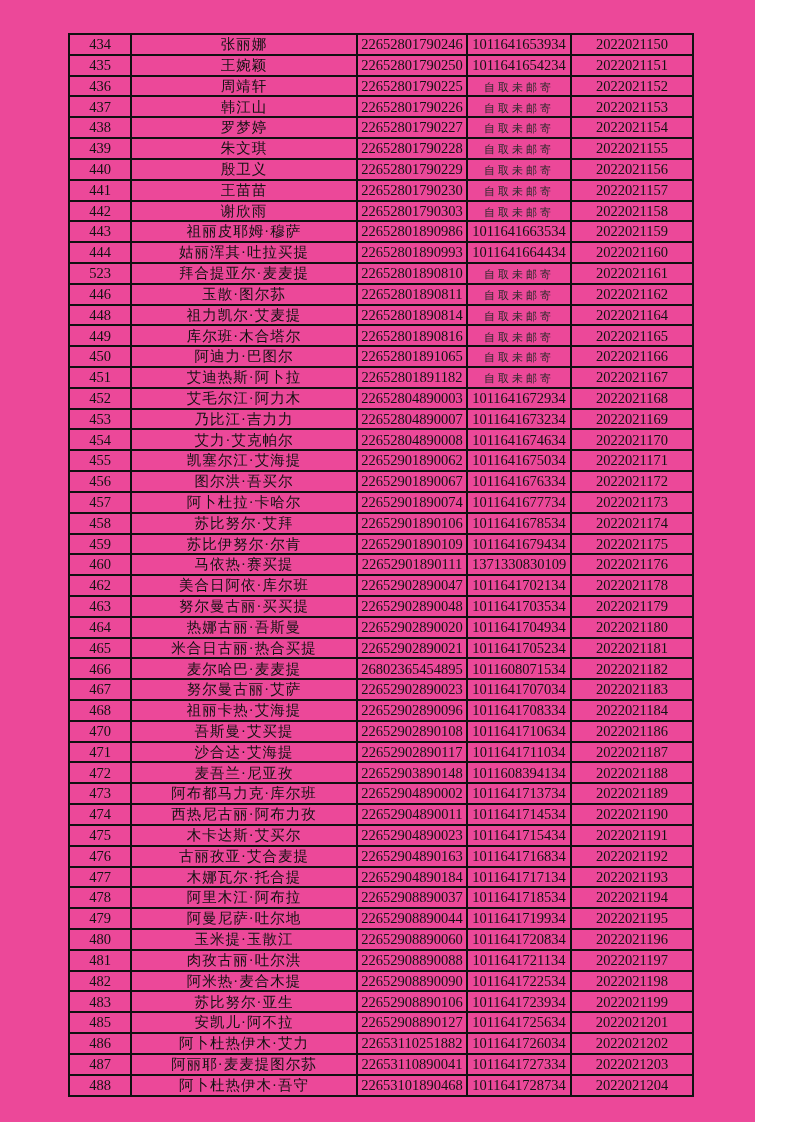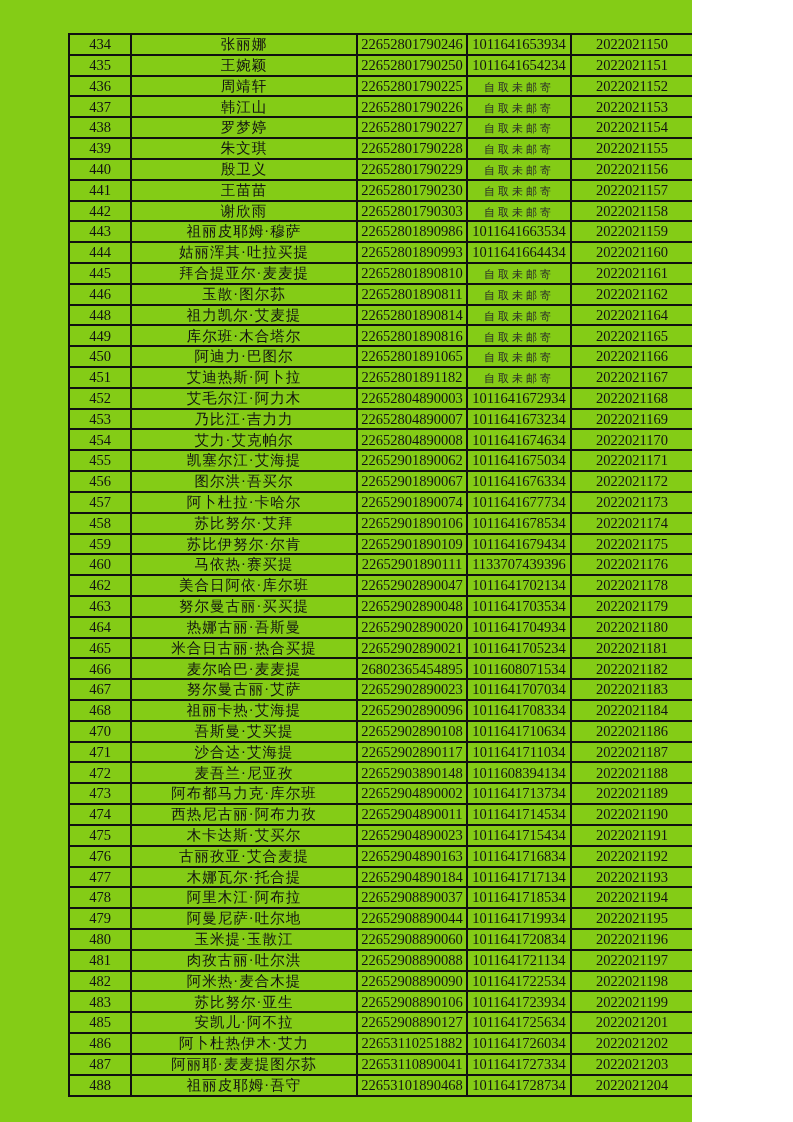--- a/index.html
+++ b/index.html
@@ -2,23 +2,23 @@
 <html><head>
 <meta charset="utf-8">
 <style>
   html, body {
     margin: 0;
     padding: 0;
     background: #ffffff;
   }
   .page {
     position: relative;
-    width: 692px;
+    width: 755px;
     height: 1122px;
-    background: #84cc16;
+    background: #ec4899;
     overflow: hidden;
     font-family: "Liberation Serif", "DejaVu Serif", serif;
     color: #121212;
   }
   table.records {
     position: absolute;
     left: 68px;
     top: 33px;
     width: 624px;
     height: 1064px;
@@ -127,21 +127,21 @@
     <td class="c-num3">2022021159</td>
   </tr>
         <tr>
     <td class="c-serial">444</td>
     <td class="c-name">姑丽浑其·吐拉买提</td>
     <td class="c-num1">22652801890993</td>
     <td class="c-num2">1011641664434</td>
     <td class="c-num3">2022021160</td>
   </tr>
         <tr>
-    <td class="c-serial">445</td>
+    <td class="c-serial">523</td>
     <td class="c-name">拜合提亚尔·麦麦提</td>
     <td class="c-num1">22652801890810</td>
     <td class="c-num2"><span class="pickup">自取未邮寄</span></td>
     <td class="c-num3">2022021161</td>
   </tr>
         <tr>
     <td class="c-serial">446</td>
     <td class="c-name">玉散·图尔荪</td>
     <td class="c-num1">22652801890811</td>
     <td class="c-num2"><span class="pickup">自取未邮寄</span></td>
@@ -228,21 +228,21 @@
     <td class="c-serial">459</td>
     <td class="c-name">苏比伊努尔·尔肯</td>
     <td class="c-num1">22652901890109</td>
     <td class="c-num2">1011641679434</td>
     <td class="c-num3">2022021175</td>
   </tr>
         <tr>
     <td class="c-serial">460</td>
     <td class="c-name">马依热·赛买提</td>
     <td class="c-num1">22652901890111</td>
-    <td class="c-num2">1133707439396</td>
+    <td class="c-num2">1371330830109</td>
     <td class="c-num3">2022021176</td>
   </tr>
         <tr>
     <td class="c-serial">462</td>
     <td class="c-name">美合日阿依·库尔班</td>
     <td class="c-num1">22652902890047</td>
     <td class="c-num2">1011641702134</td>
     <td class="c-num3">2022021178</td>
   </tr>
         <tr>
@@ -401,20 +401,20 @@
   </tr>
         <tr>
     <td class="c-serial">487</td>
     <td class="c-name">阿丽耶·麦麦提图尔荪</td>
     <td class="c-num1">22653110890041</td>
     <td class="c-num2">1011641727334</td>
     <td class="c-num3">2022021203</td>
   </tr>
         <tr>
     <td class="c-serial">488</td>
-    <td class="c-name">祖丽皮耶姆·吾守</td>
+    <td class="c-name">阿卜杜热伊木·吾守</td>
     <td class="c-num1">22653101890468</td>
     <td class="c-num2">1011641728734</td>
     <td class="c-num3">2022021204</td>
   </tr>
       </tbody>
   </table>
 </div>
 
 </body></html>

